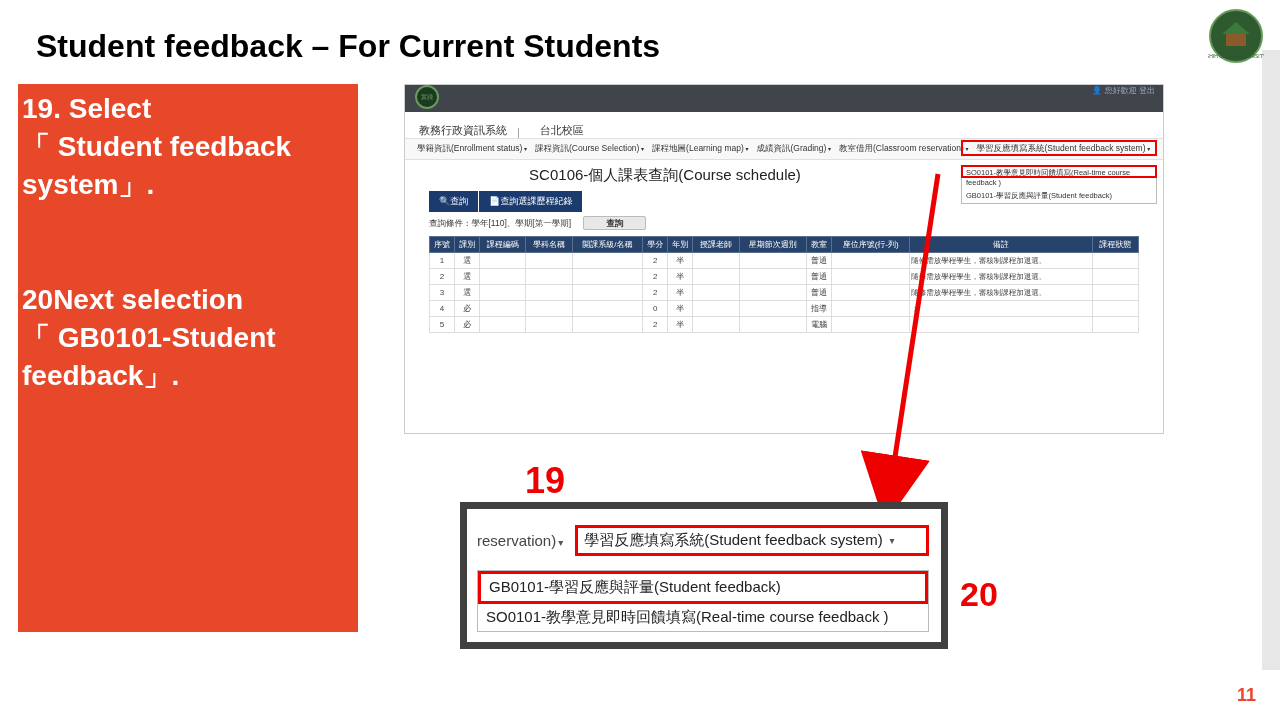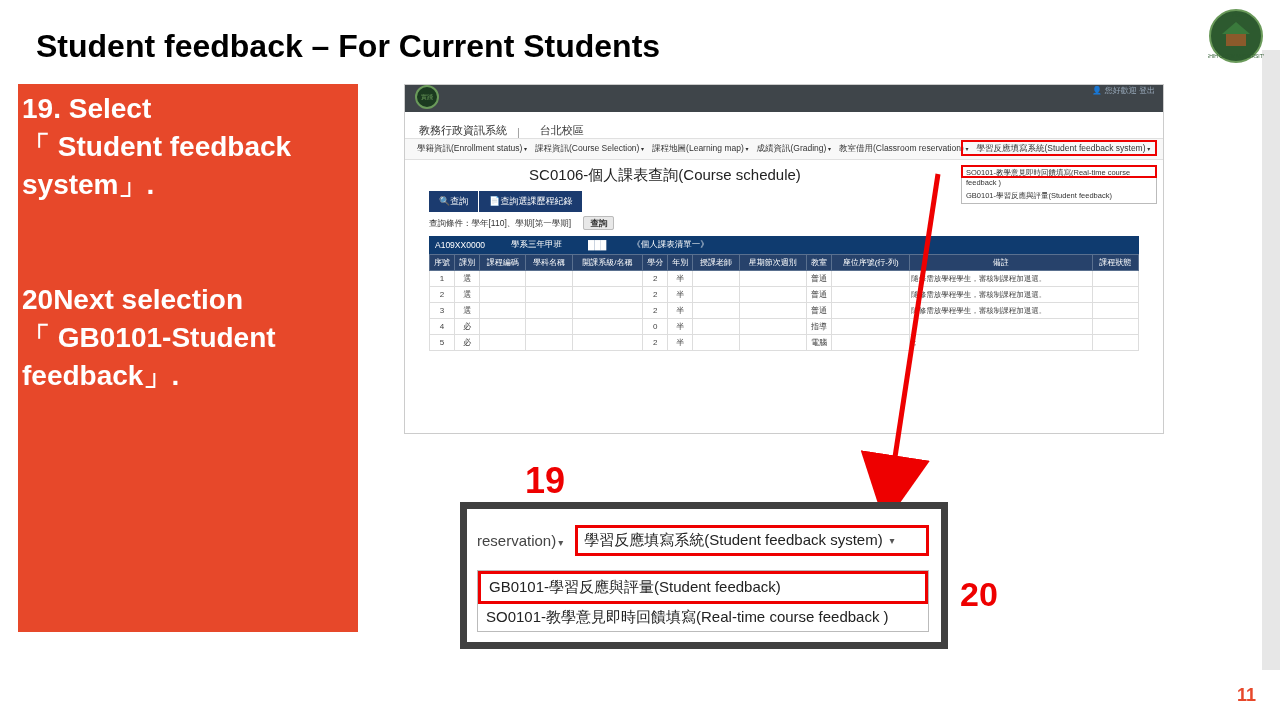--- a/index.html
+++ b/index.html
@@ -104,27 +104,21 @@
 
   <div class="ss-h1">SC0106-個人課表查詢(Course schedule)</div>
 
   <div class="ss-body">
     <div class="ss-tabs">
       <div class="ss-tab">🔍查詢</div>
       <div class="ss-tab">📄查詢選課歷程紀錄</div>
     </div>
     <div class="ss-query">
       <span>查詢條件：學年[110]、學期[第一學期]</span>
-      <b style="margin-left:10px; background:#e8e8e8; padding:1px 6px; border:1px solid #bbb; border-radius:2px">查詢</b>
-    </div>
-    <div class="ss-strip">
-      <span>A109XX0000</span>
-      <span>學系三年甲班</span>
-      <span>███</span>
-      <span>《個人課表清單一》</span>
+      <b style="margin-left:10px; background:#e8e8e8; padding:1px 22px; border:1px solid #bbb; border-radius:2px">查詢</b>
     </div>
     <table class="sched">
       <thead>
           <tr id="hdr-row">
             <th>序號</th>
             <th>課別</th>
             <th>課程編碼</th>
             <th>學科名稱</th>
             <th>開課系級/名稱</th>
             <th>學分</th>

